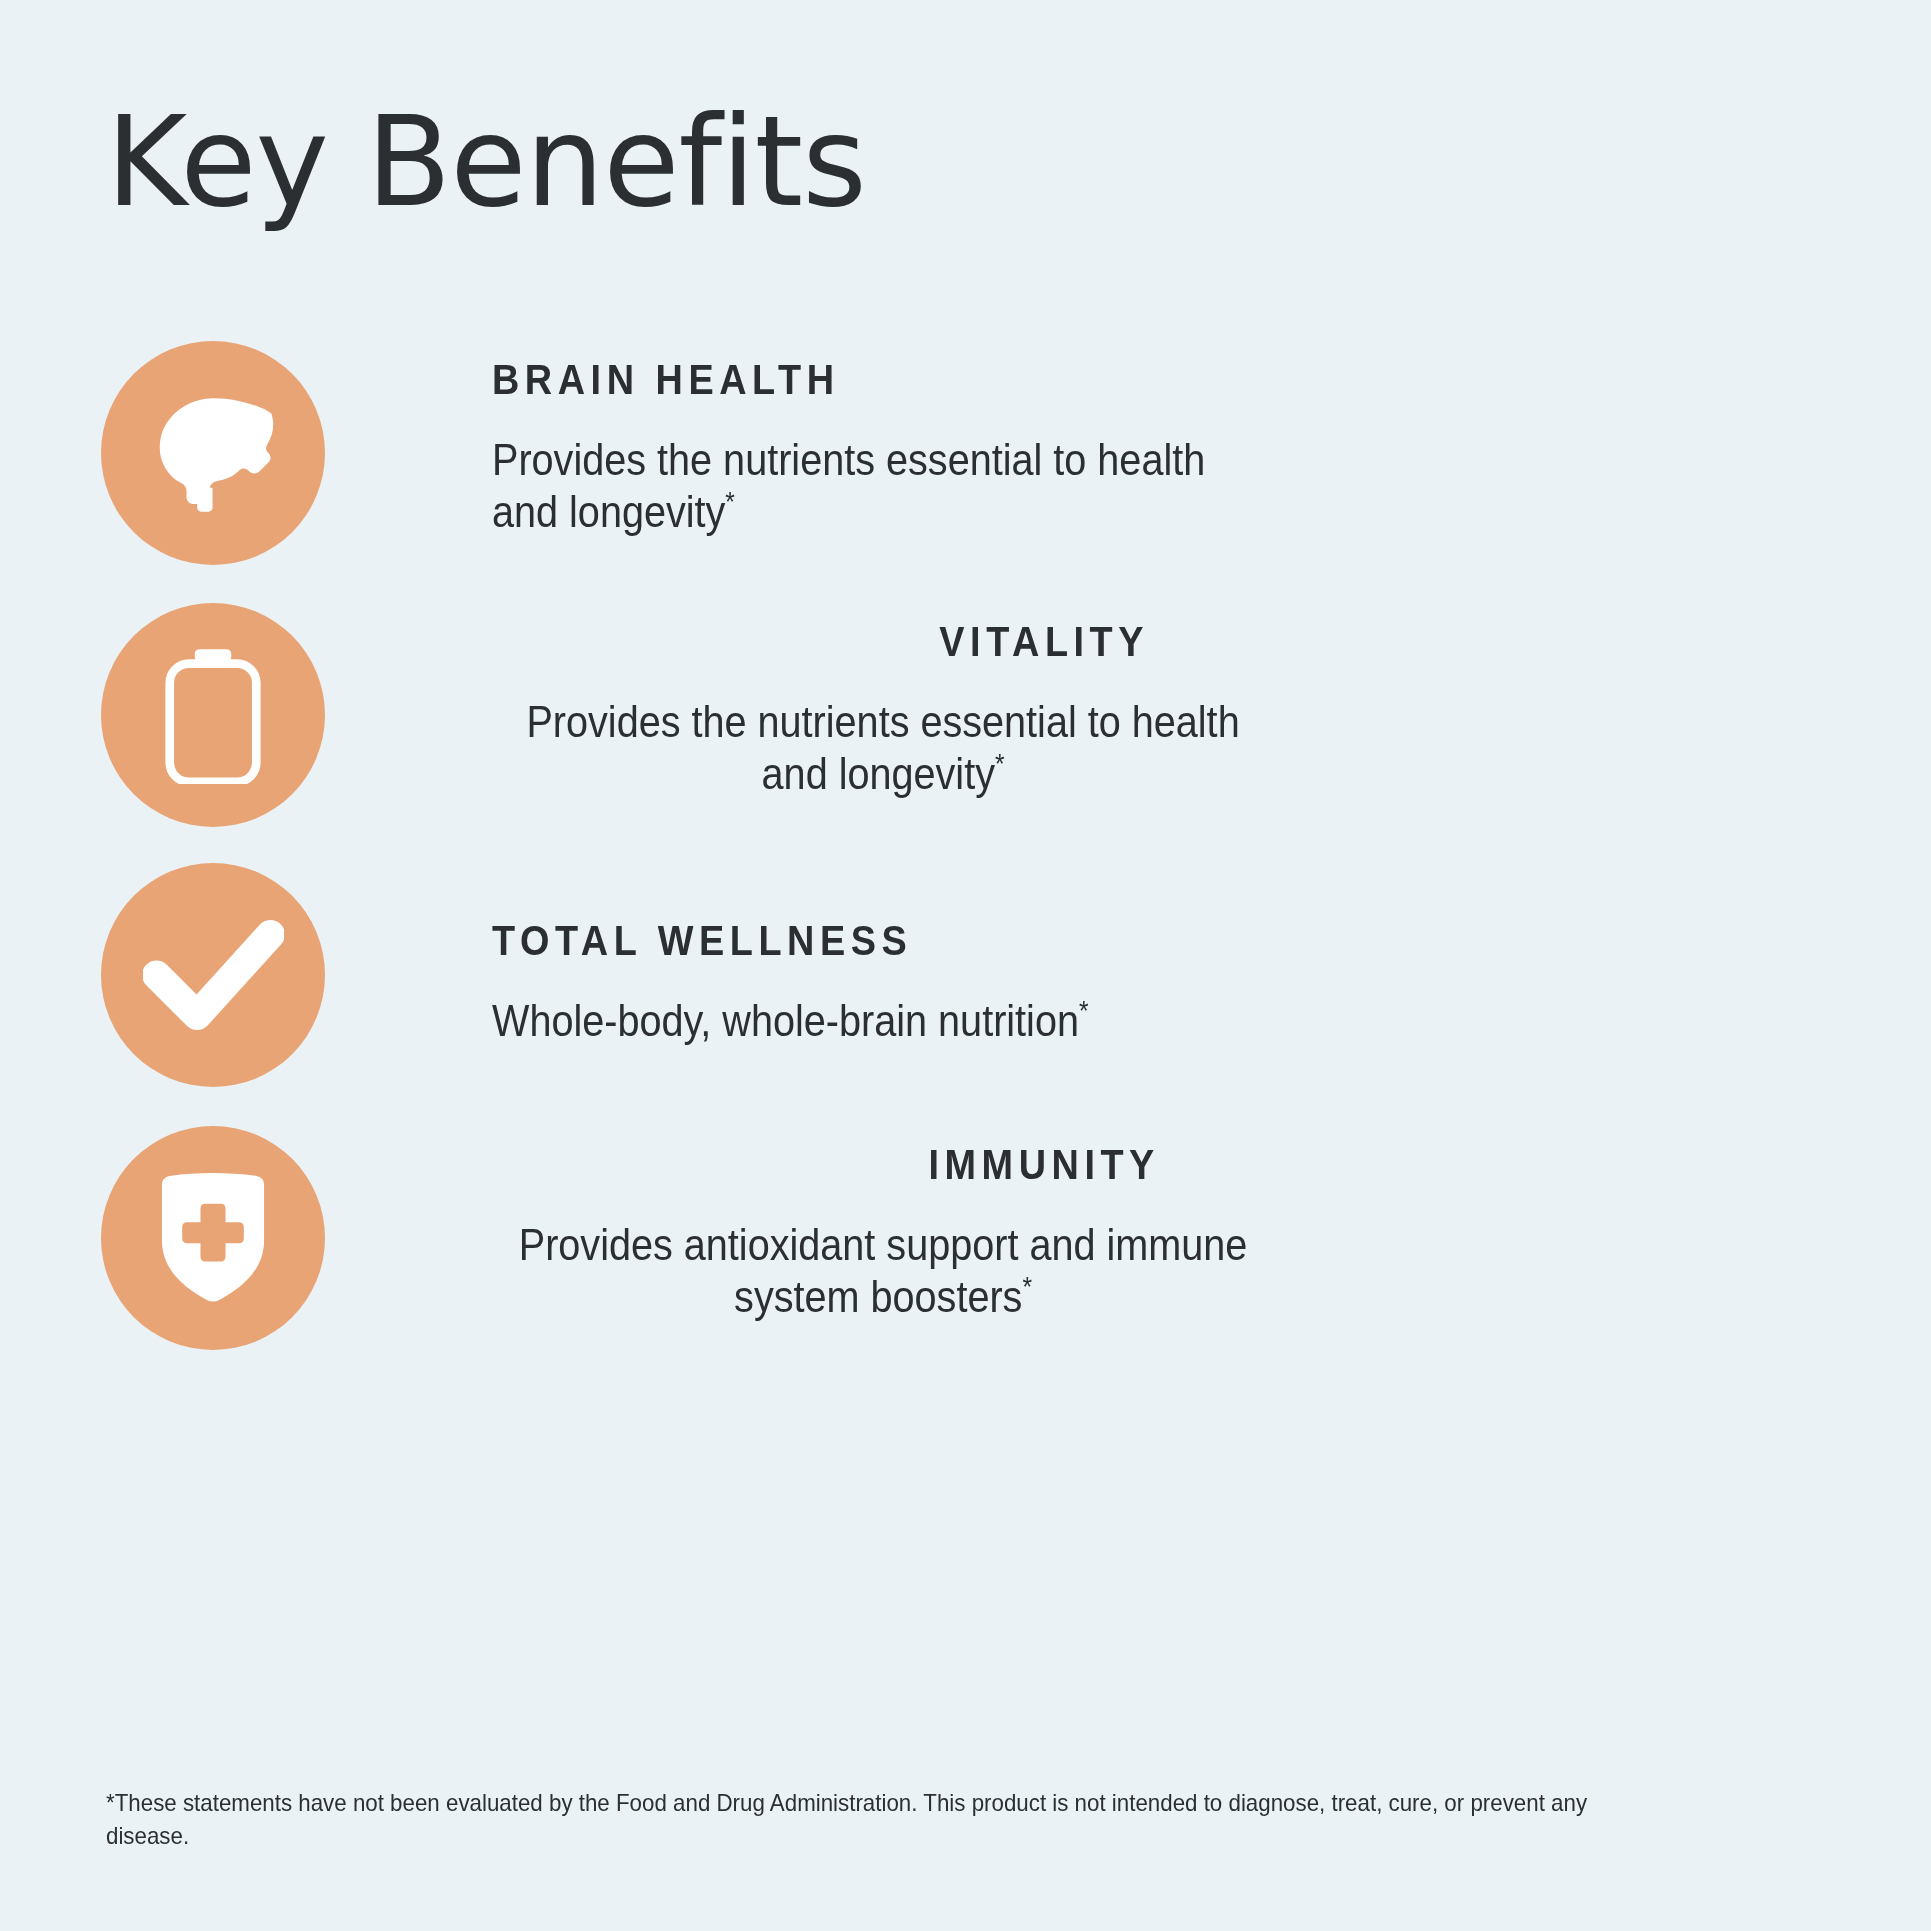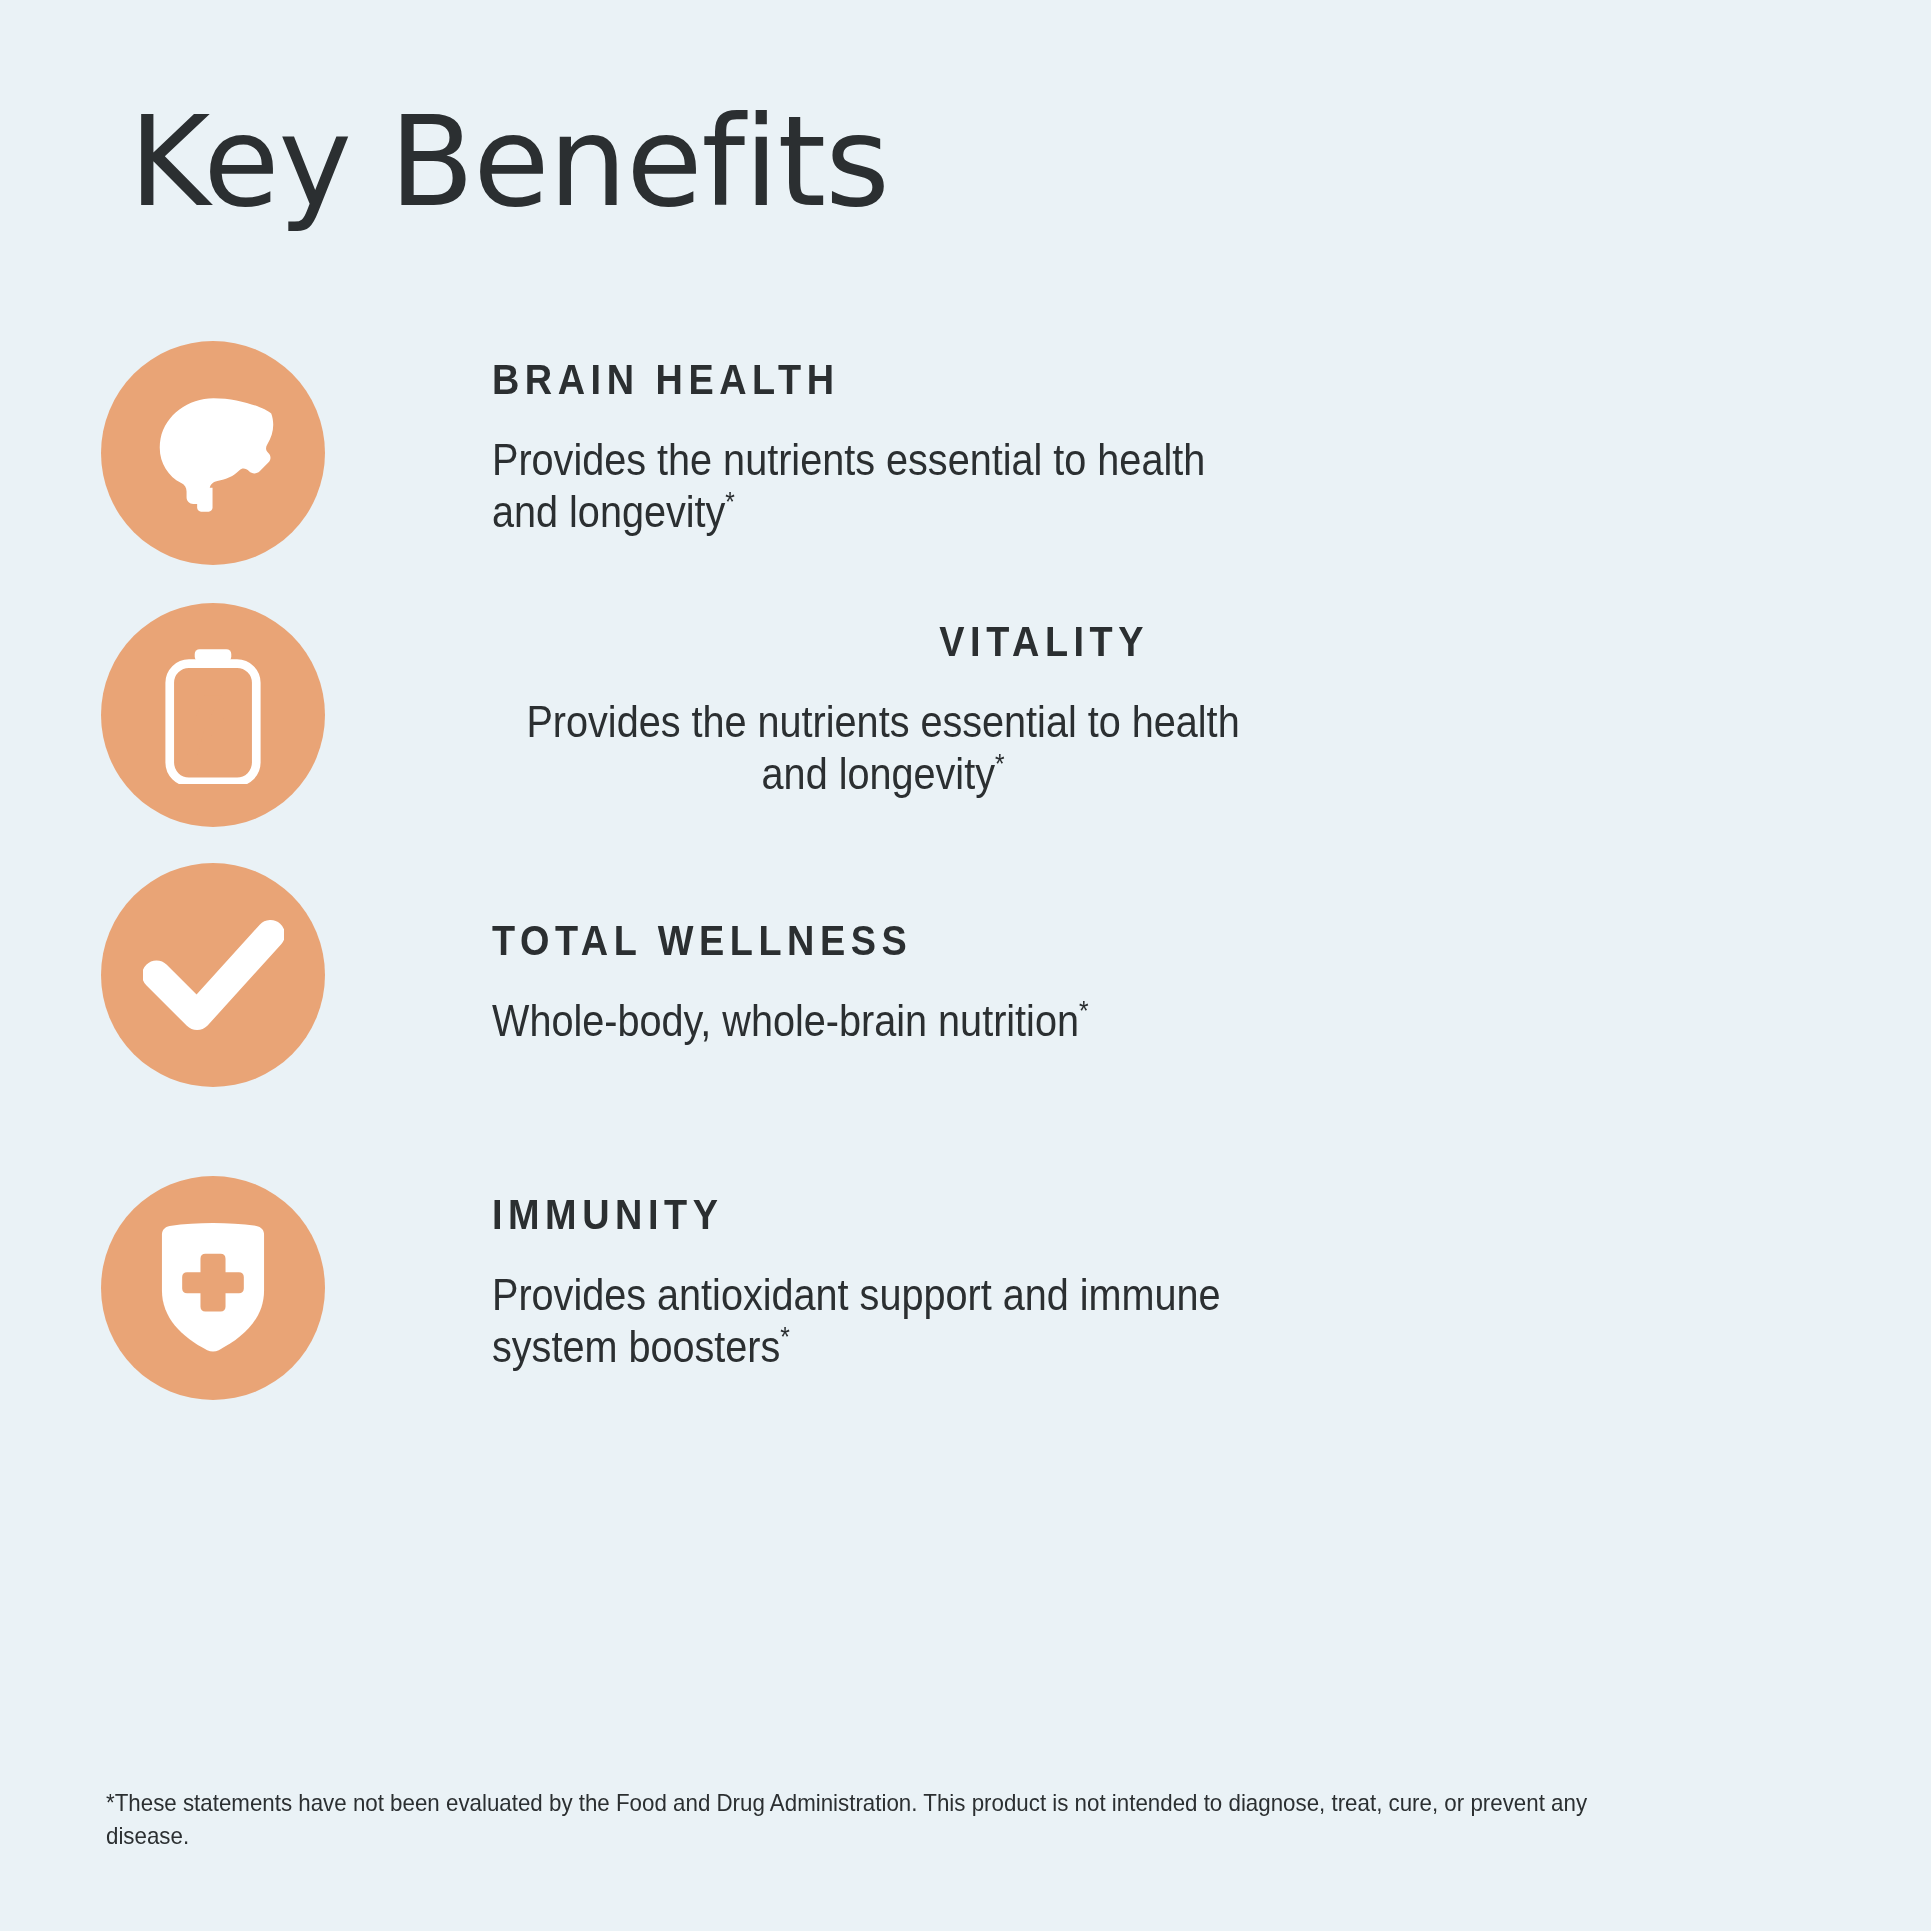--- a/index.html
+++ b/index.html
@@ -24,39 +24,38 @@
     position:absolute;
     left:106px;
     top:100px;
     font-size:124px;
     line-height:1.0;
     font-weight:400;
     letter-spacing:-1px;
     color:#2b2f31;
     font-family:"DejaVu Sans", sans-serif;
     white-space:nowrap;
-    margin-left:23px;
   }
 
   
   .benefits {
     position:absolute;
     left:0; top:0;
     width:1931px;
   }
   .benefit-row {
     position:absolute;
     left:101px;
     width:1738px;
     height:224px;
   }
   .benefit-row.r0 { top:341px; }
   .benefit-row.r1 { top:603px;text-align:center; }
   .benefit-row.r2 { top:863px; }
-  .benefit-row.r3 { top:1176px; }
+  .benefit-row.r3 { top:1126px;text-align:center; }
 
   .icon-circle {
     position:absolute;
     left:0; top:0;
     width:224px; height:224px;
     border-radius:50%;
     background:#e9a476;
     display:flex;
     align-items:center;
     justify-content:center;

